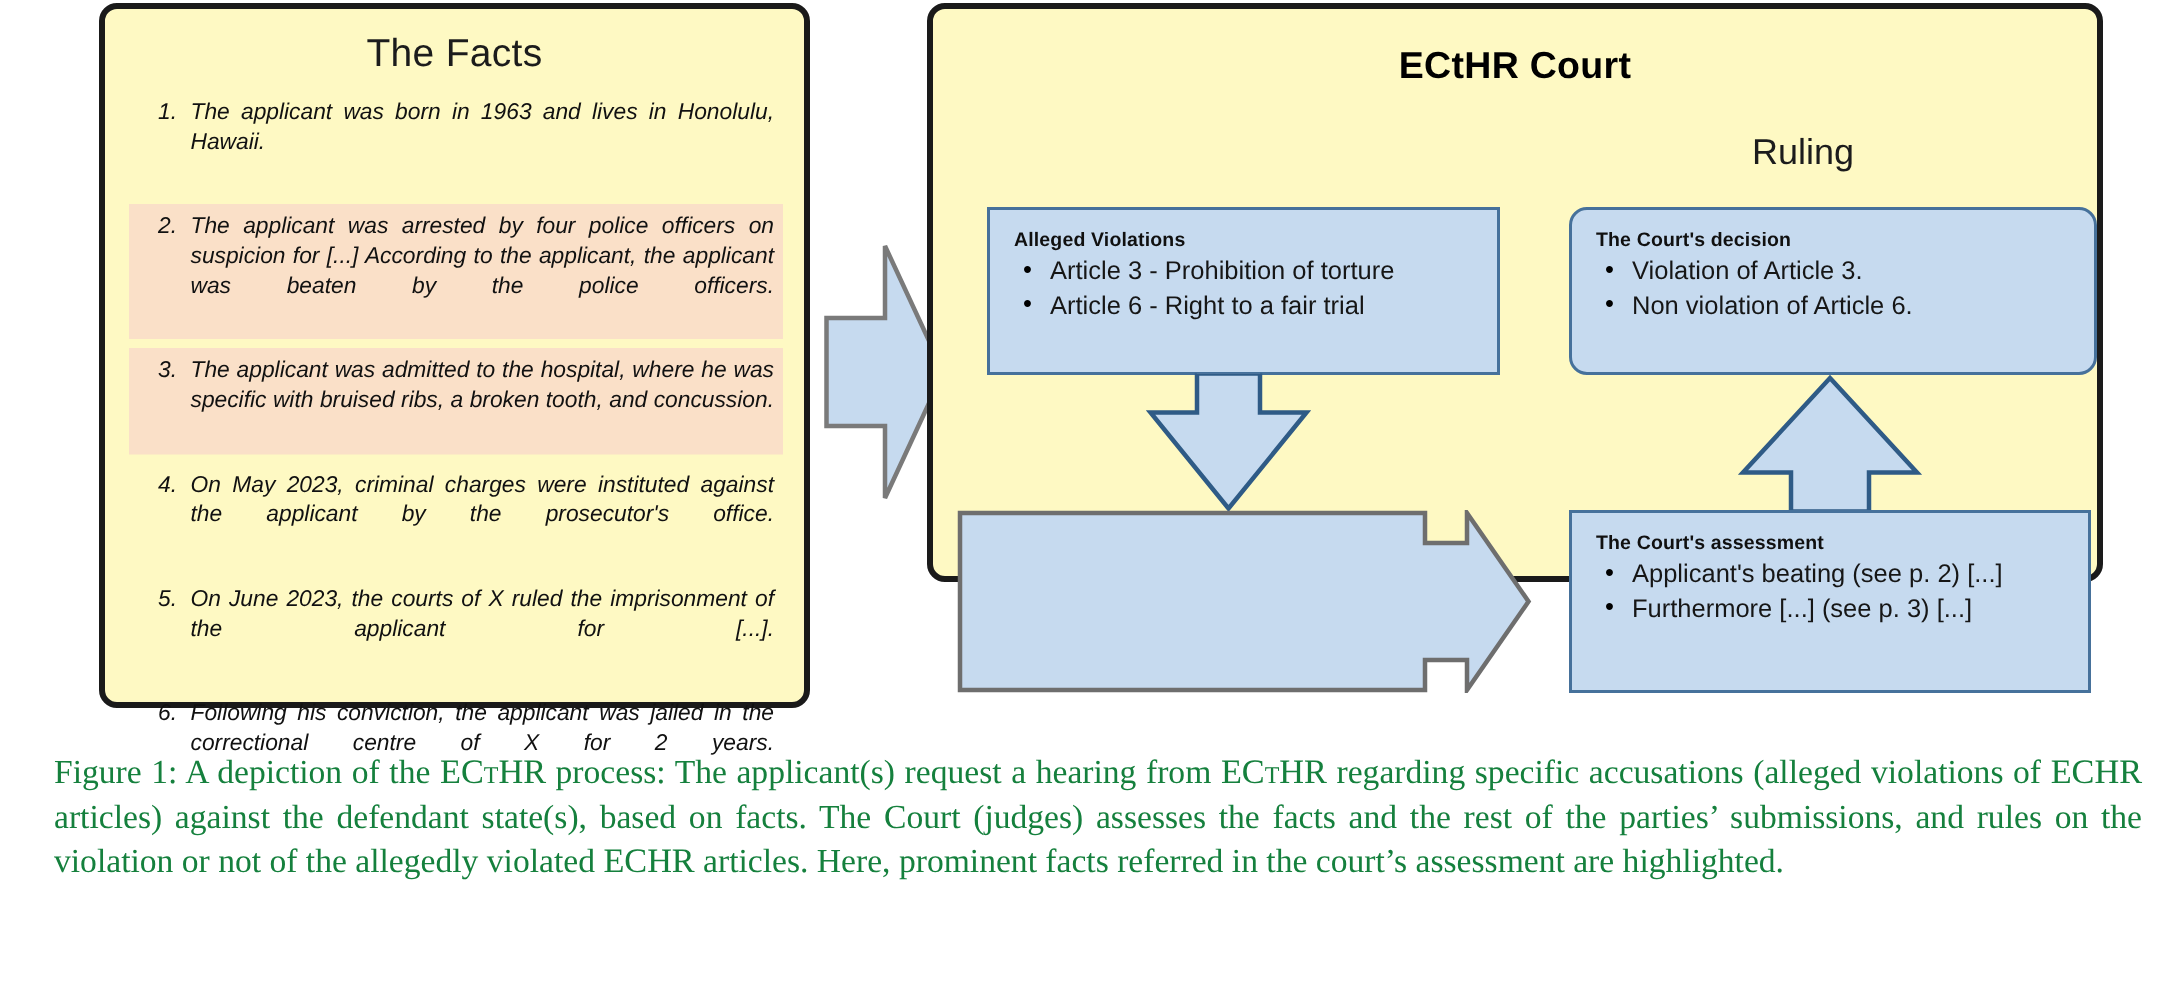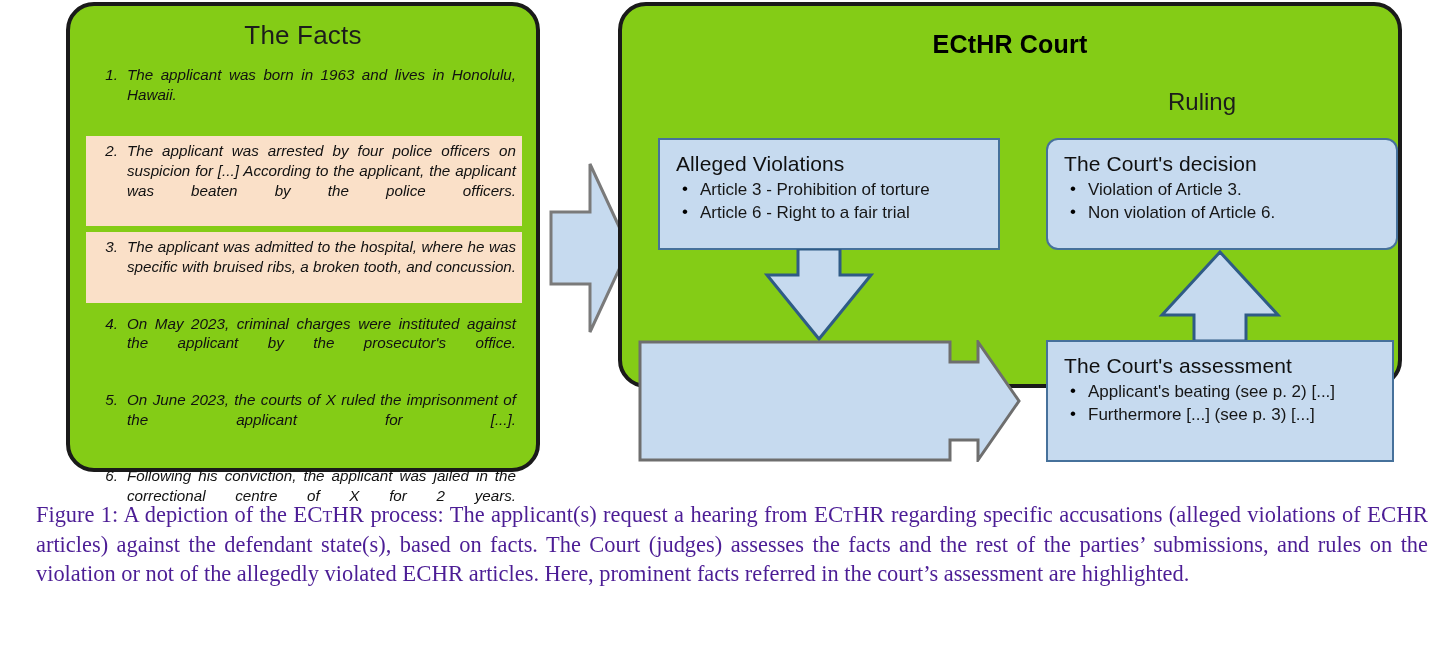--- a/index.html
+++ b/index.html
@@ -11,23 +11,23 @@
     width: 1454px;
     height: 656px;
     position: relative;
     font-family: "Liberation Sans", sans-serif;
     overflow: hidden;
   }
 
   
   .panel {
     position: absolute;
-    background: #84cc16;
+    background: #fef9c3;
     border: 4px solid #1a1a1a;
-    border-radius: 28px;
+    border-radius: 12px;
     box-sizing: border-box;
   }
   #facts-panel  { left: 66px;  top: 2px; width: 474px; height: 470px; }
   #court-panel  { left: 618px; top: 2px; width: 784px; height: 386px; }
 
   
   .facts-title {
     position: absolute;
     top: 14px;
     left: 0;
@@ -95,22 +95,22 @@
   
   .blue-box {
     position: absolute;
     background: #c6daef;
     border: 2px solid #46719b;
     box-sizing: border-box;
     padding: 12px 14px 10px 16px;
   }
   .blue-box.rounded { border-radius: 12px; }
   .bb-title {
-    font-size: 21px;
-    font-weight: normal;
+    font-size: 13px;
+    font-weight: bold;
     color: #101010;
     margin-bottom: 2px;
     letter-spacing: 0.1px;
   }
   .bb-list {
     margin: 0;
     padding: 0;
     list-style: none;
   }
   .bb-list li {
@@ -170,21 +170,21 @@
 
   
   #caption {
     position: absolute;
     left: 36px;
     top: 500px;
     width: 1392px;
     font-family: "Liberation Serif", serif;
     font-size: 22.4px;
     line-height: 1.30;
-    color: #4c1d95;
+    color: #15803d;
     text-align: justify;
     text-justify: inter-word;
   }
   .sc {
     font-variant: small-caps;
     font-size: 1.02em;
   }
 </style>
 </head>
 <body>

